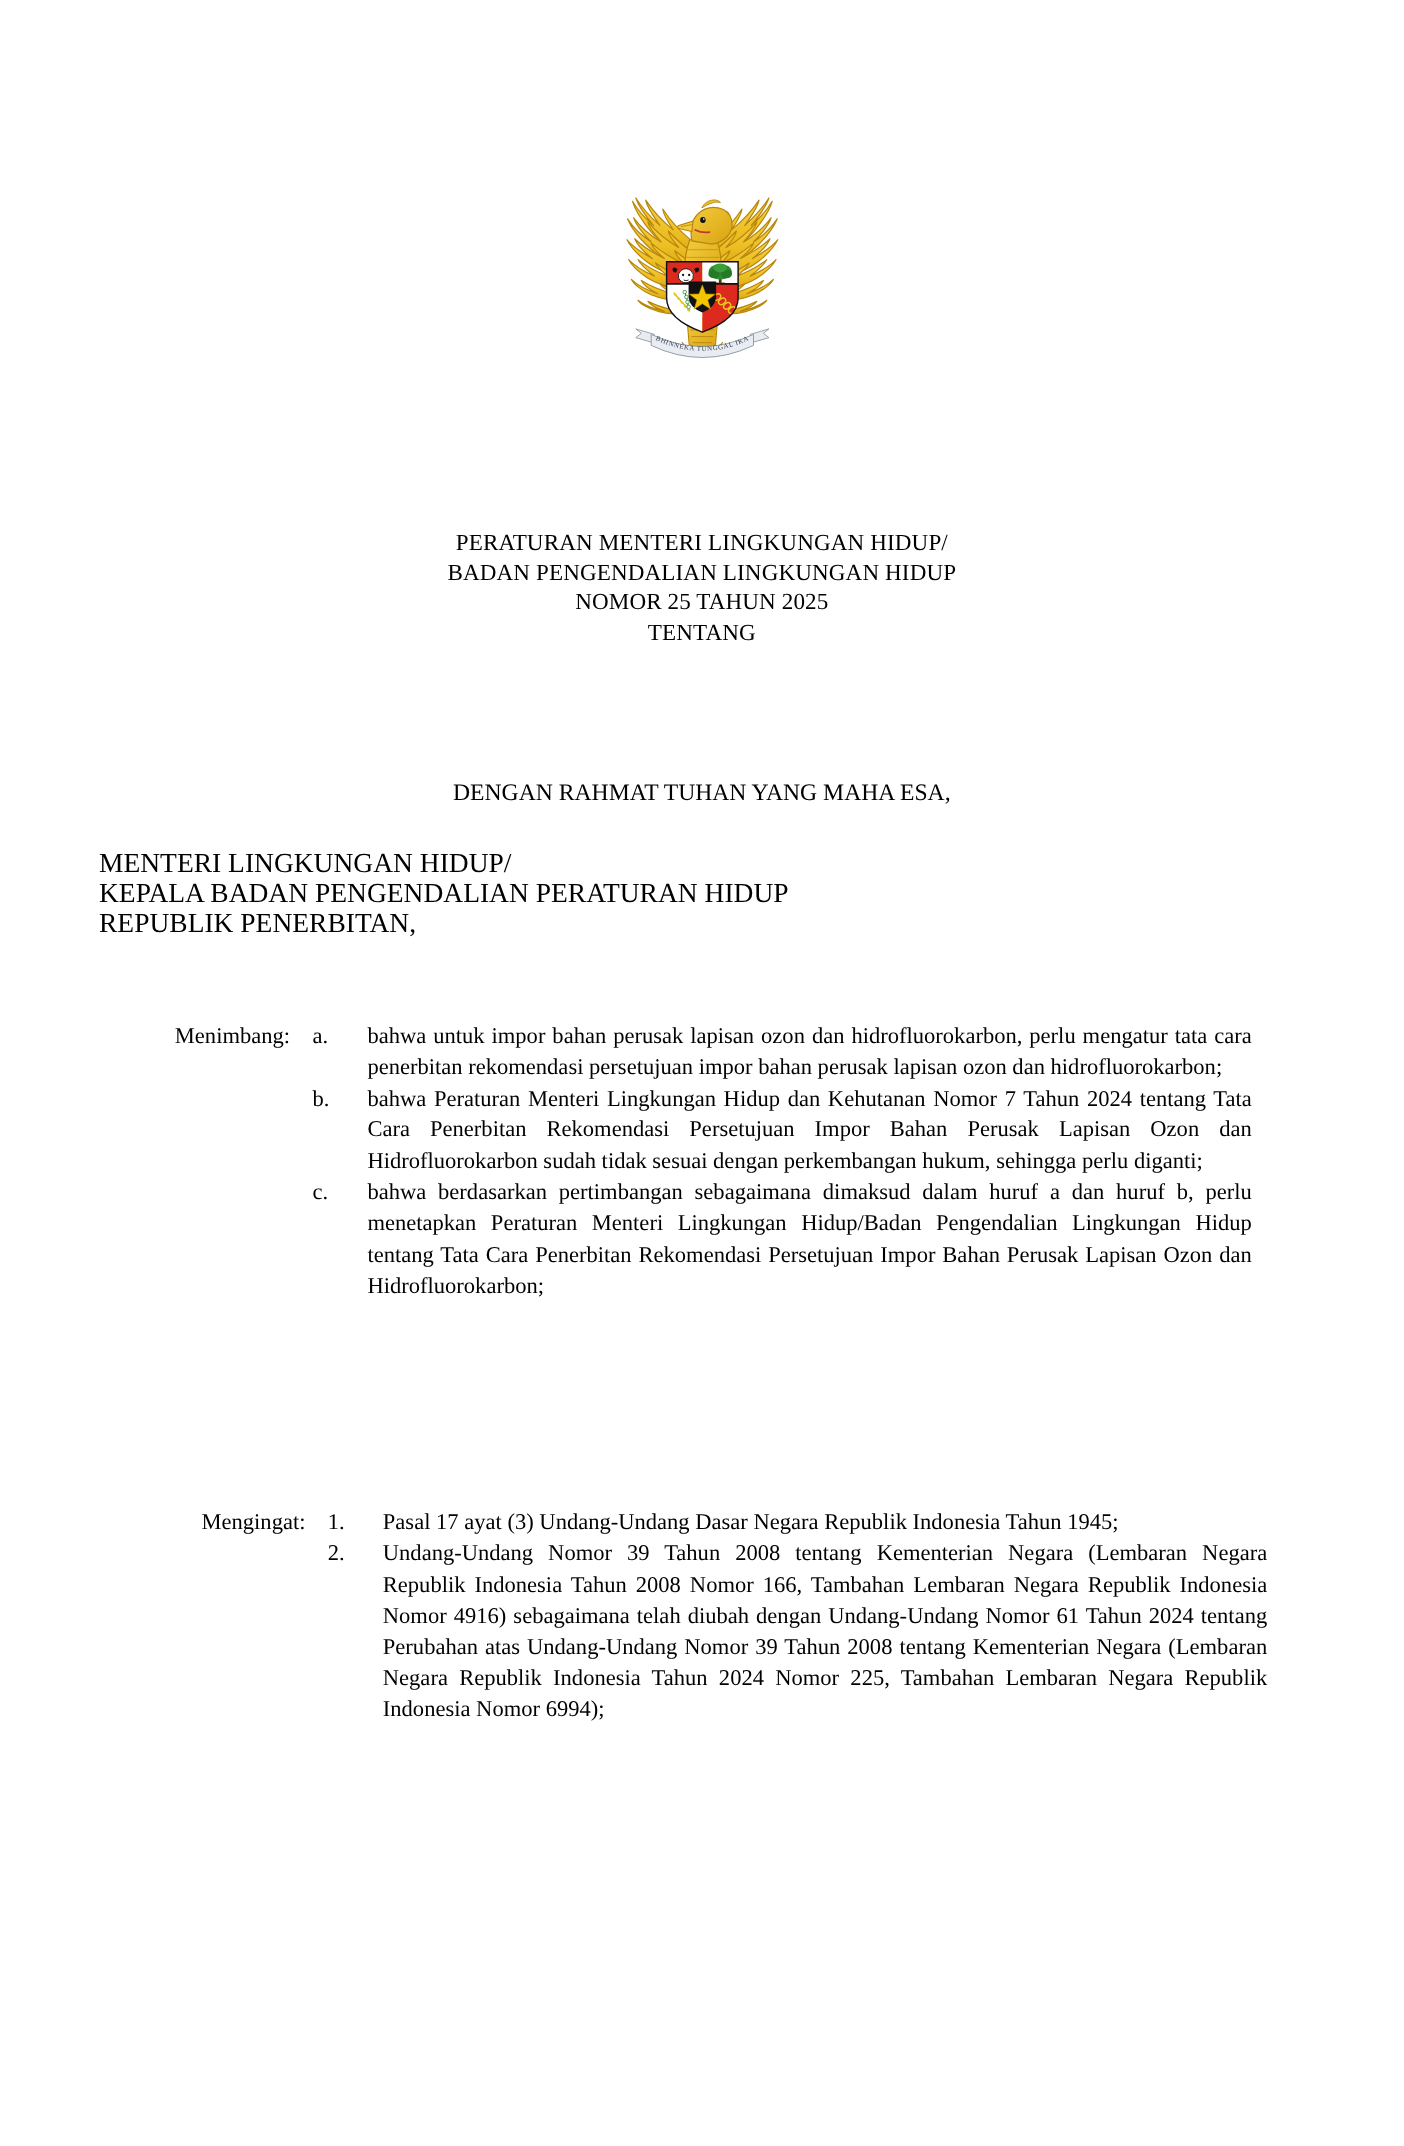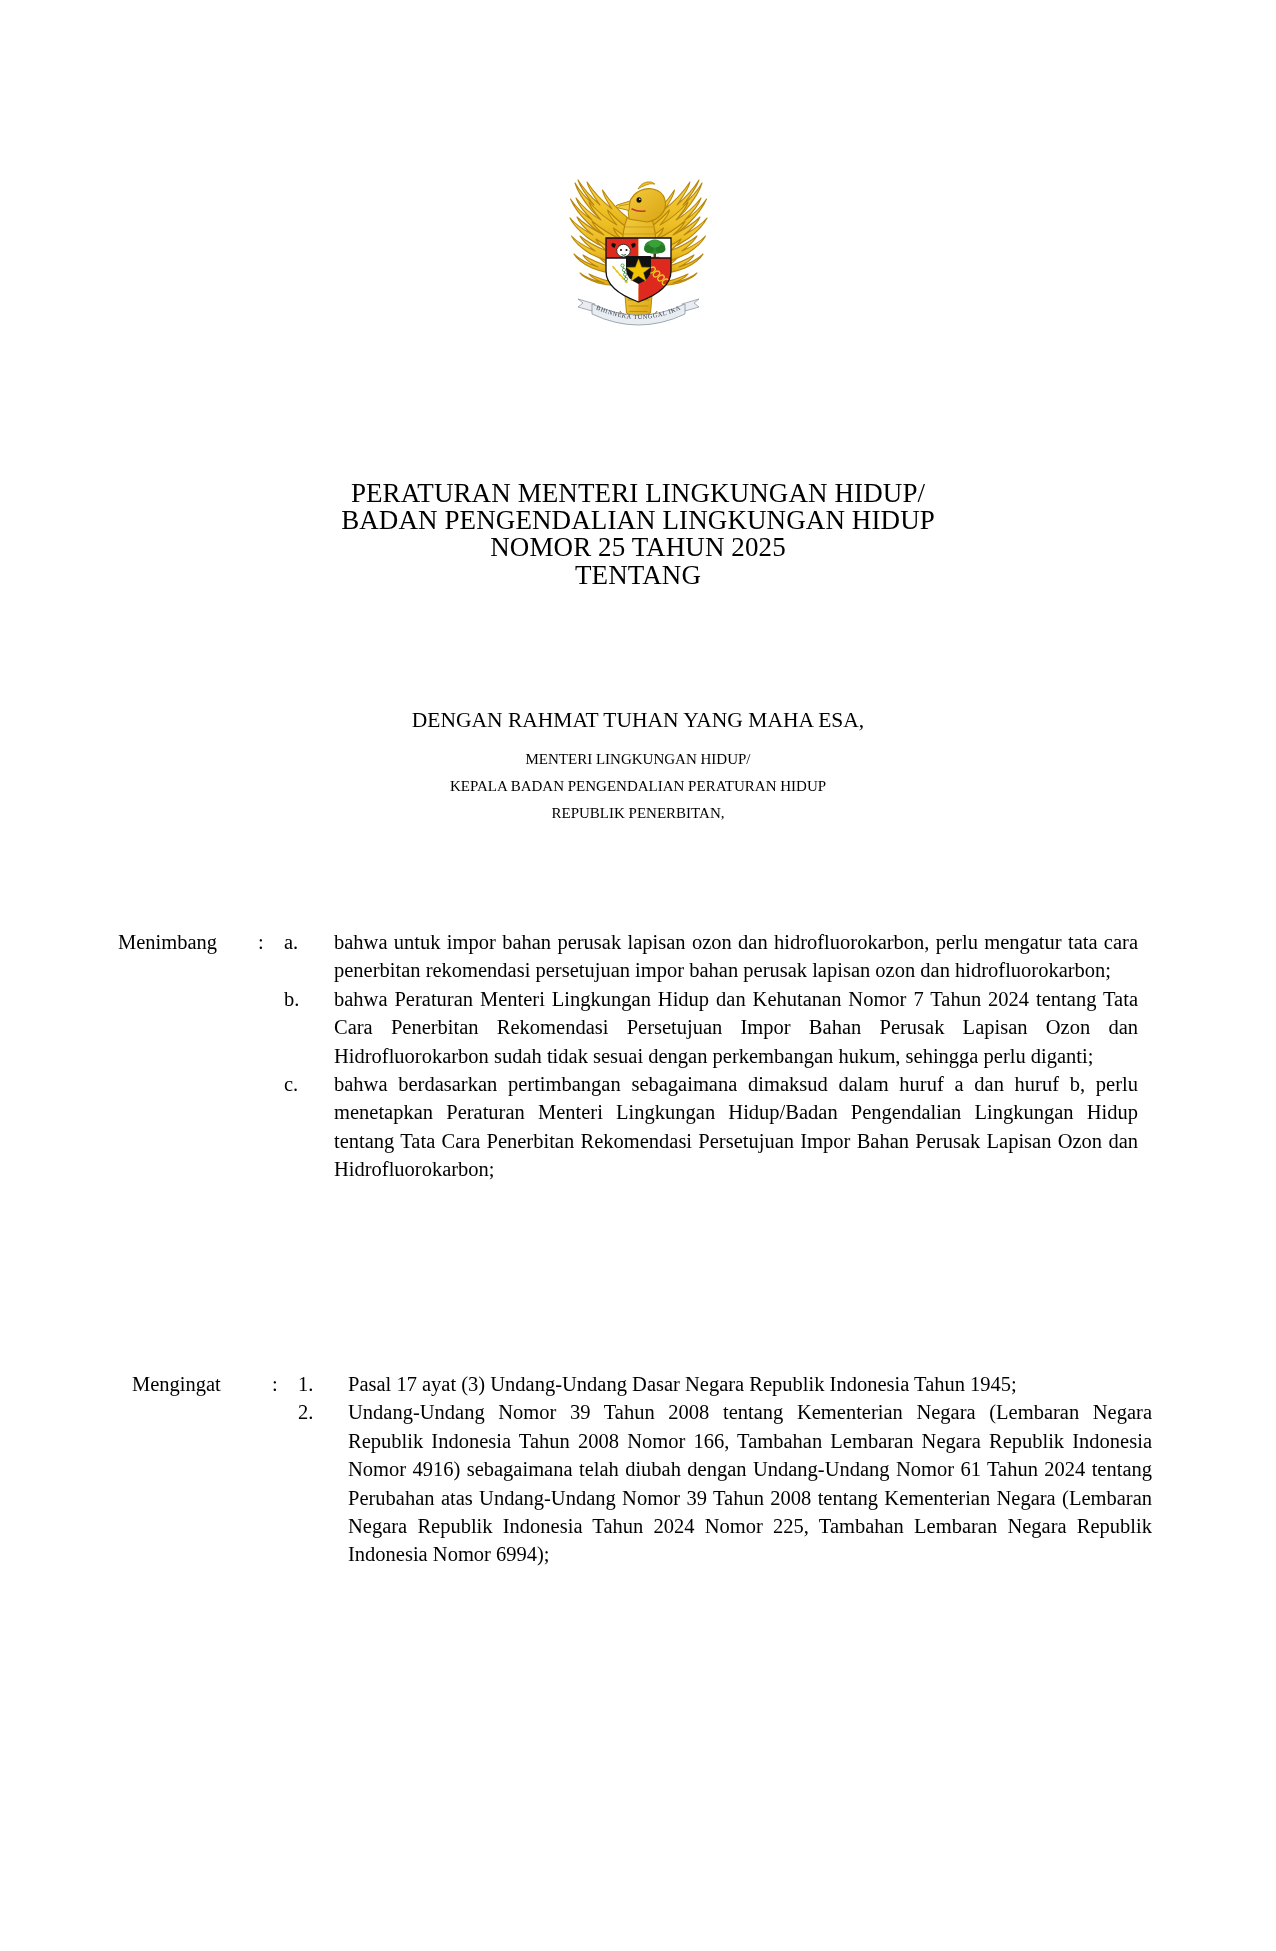--- a/index.html
+++ b/index.html
@@ -33,43 +33,42 @@
     display: block;
   }
 
   
   .title-block {
     position: absolute;
     top: 480px;
     left: 90px;
     width: 1096px;
     text-align: center;
-    font-size: 27px;
+    font-size: 21px;
     line-height: 27.2px;
     letter-spacing: 0.1px;
   }
   .title-block .tline { white-space: nowrap; }
 
   .invocation {
     position: absolute;
     top: 707px;
     left: 90px;
     width: 1096px;
     text-align: center;
     font-size: 21.5px;
     line-height: 27.2px;
   }
 
   .authority {
     position: absolute;
-    top: 746px;
+    top: 772px;
     left: 90px;
     width: 1096px;
-    text-align: center;
-    font-size: 15px;
+    font-size: 25px;
     line-height: 27.2px;
   }
 
   
   .clause {
     position: absolute;
     left: 118px;
     width: 1020px;
     font-size: 20.5px;
     line-height: 28.4px;
@@ -78,20 +77,21 @@
   #clause-mengingat { top: 1370px; margin-left: 14px; }
 
   .clause-row {
     display: flex;
     align-items: flex-start;
   }
   .clause-label {
     width: 140px;
     flex: 0 0 140px;
     white-space: nowrap;
+    text-align: right;
   }
   .clause-colon {
     width: 26px;
     flex: 0 0 26px;
   }
   .clause-items {
     flex: 1 1 auto;
   }
   .clause-item {
     display: flex;

